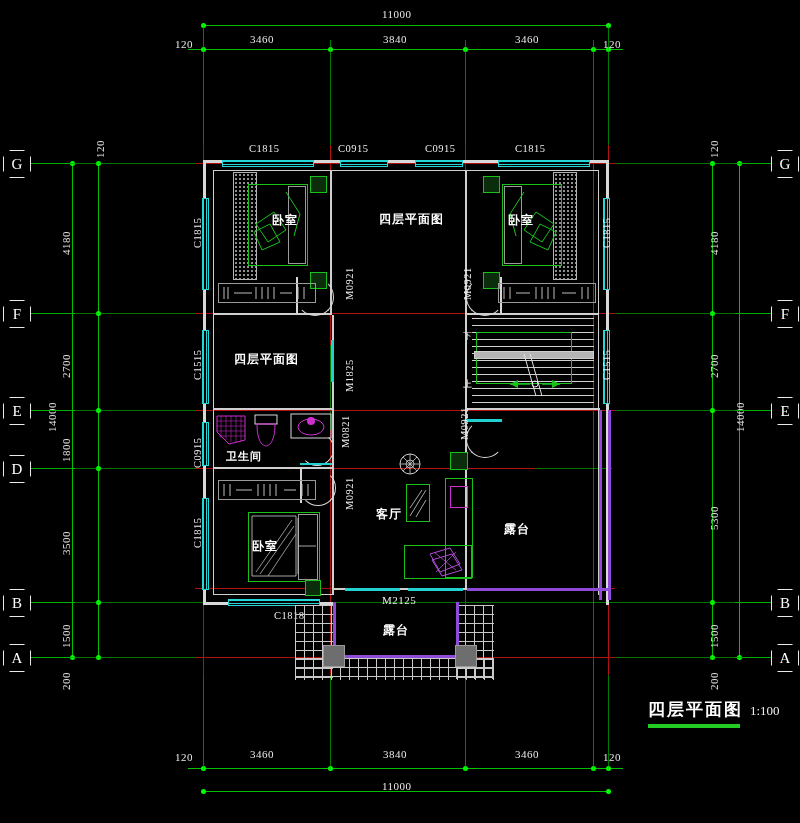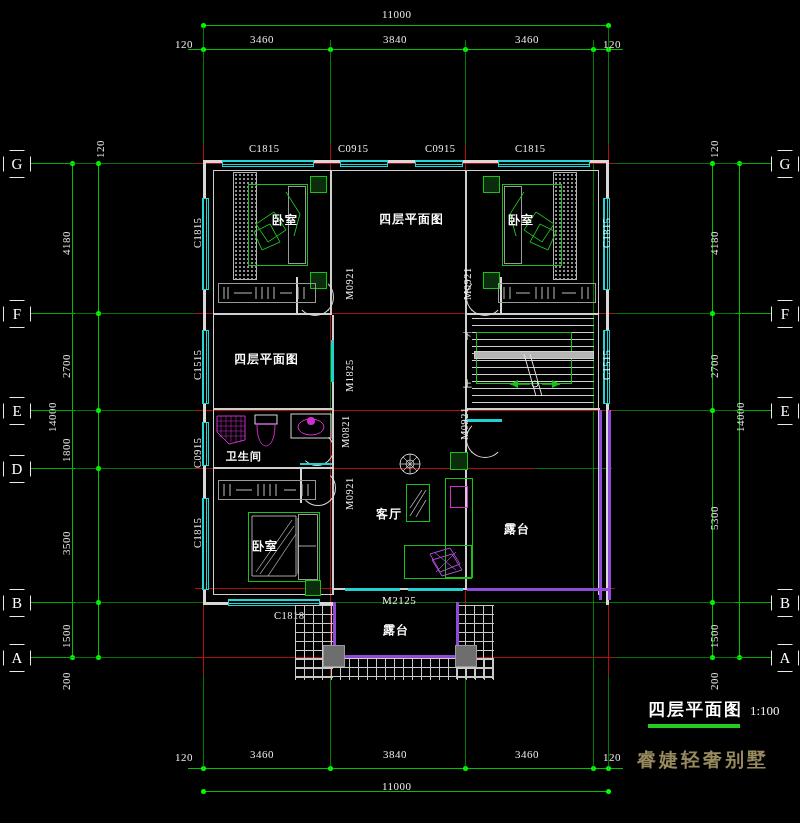--- a/index.html
+++ b/index.html
@@ -478,15 +478,14 @@
   </div>
 
   <div id="title" style="left:648px;top:698px;">
     <div style="display:flex;align-items:baseline;gap:7px;">
       <span class="tmain">四层平面图</span>
       <span class="tscale">1:100</span>
     </div>
     <div class="tbar" style="width:92px;margin-top:3px;"></div>
   </div>
 
-  <div class="wmark" style="left:637px;top:747px;">睿婕轻奢别墅</div>
 
 </div>
 
 </body></html>

